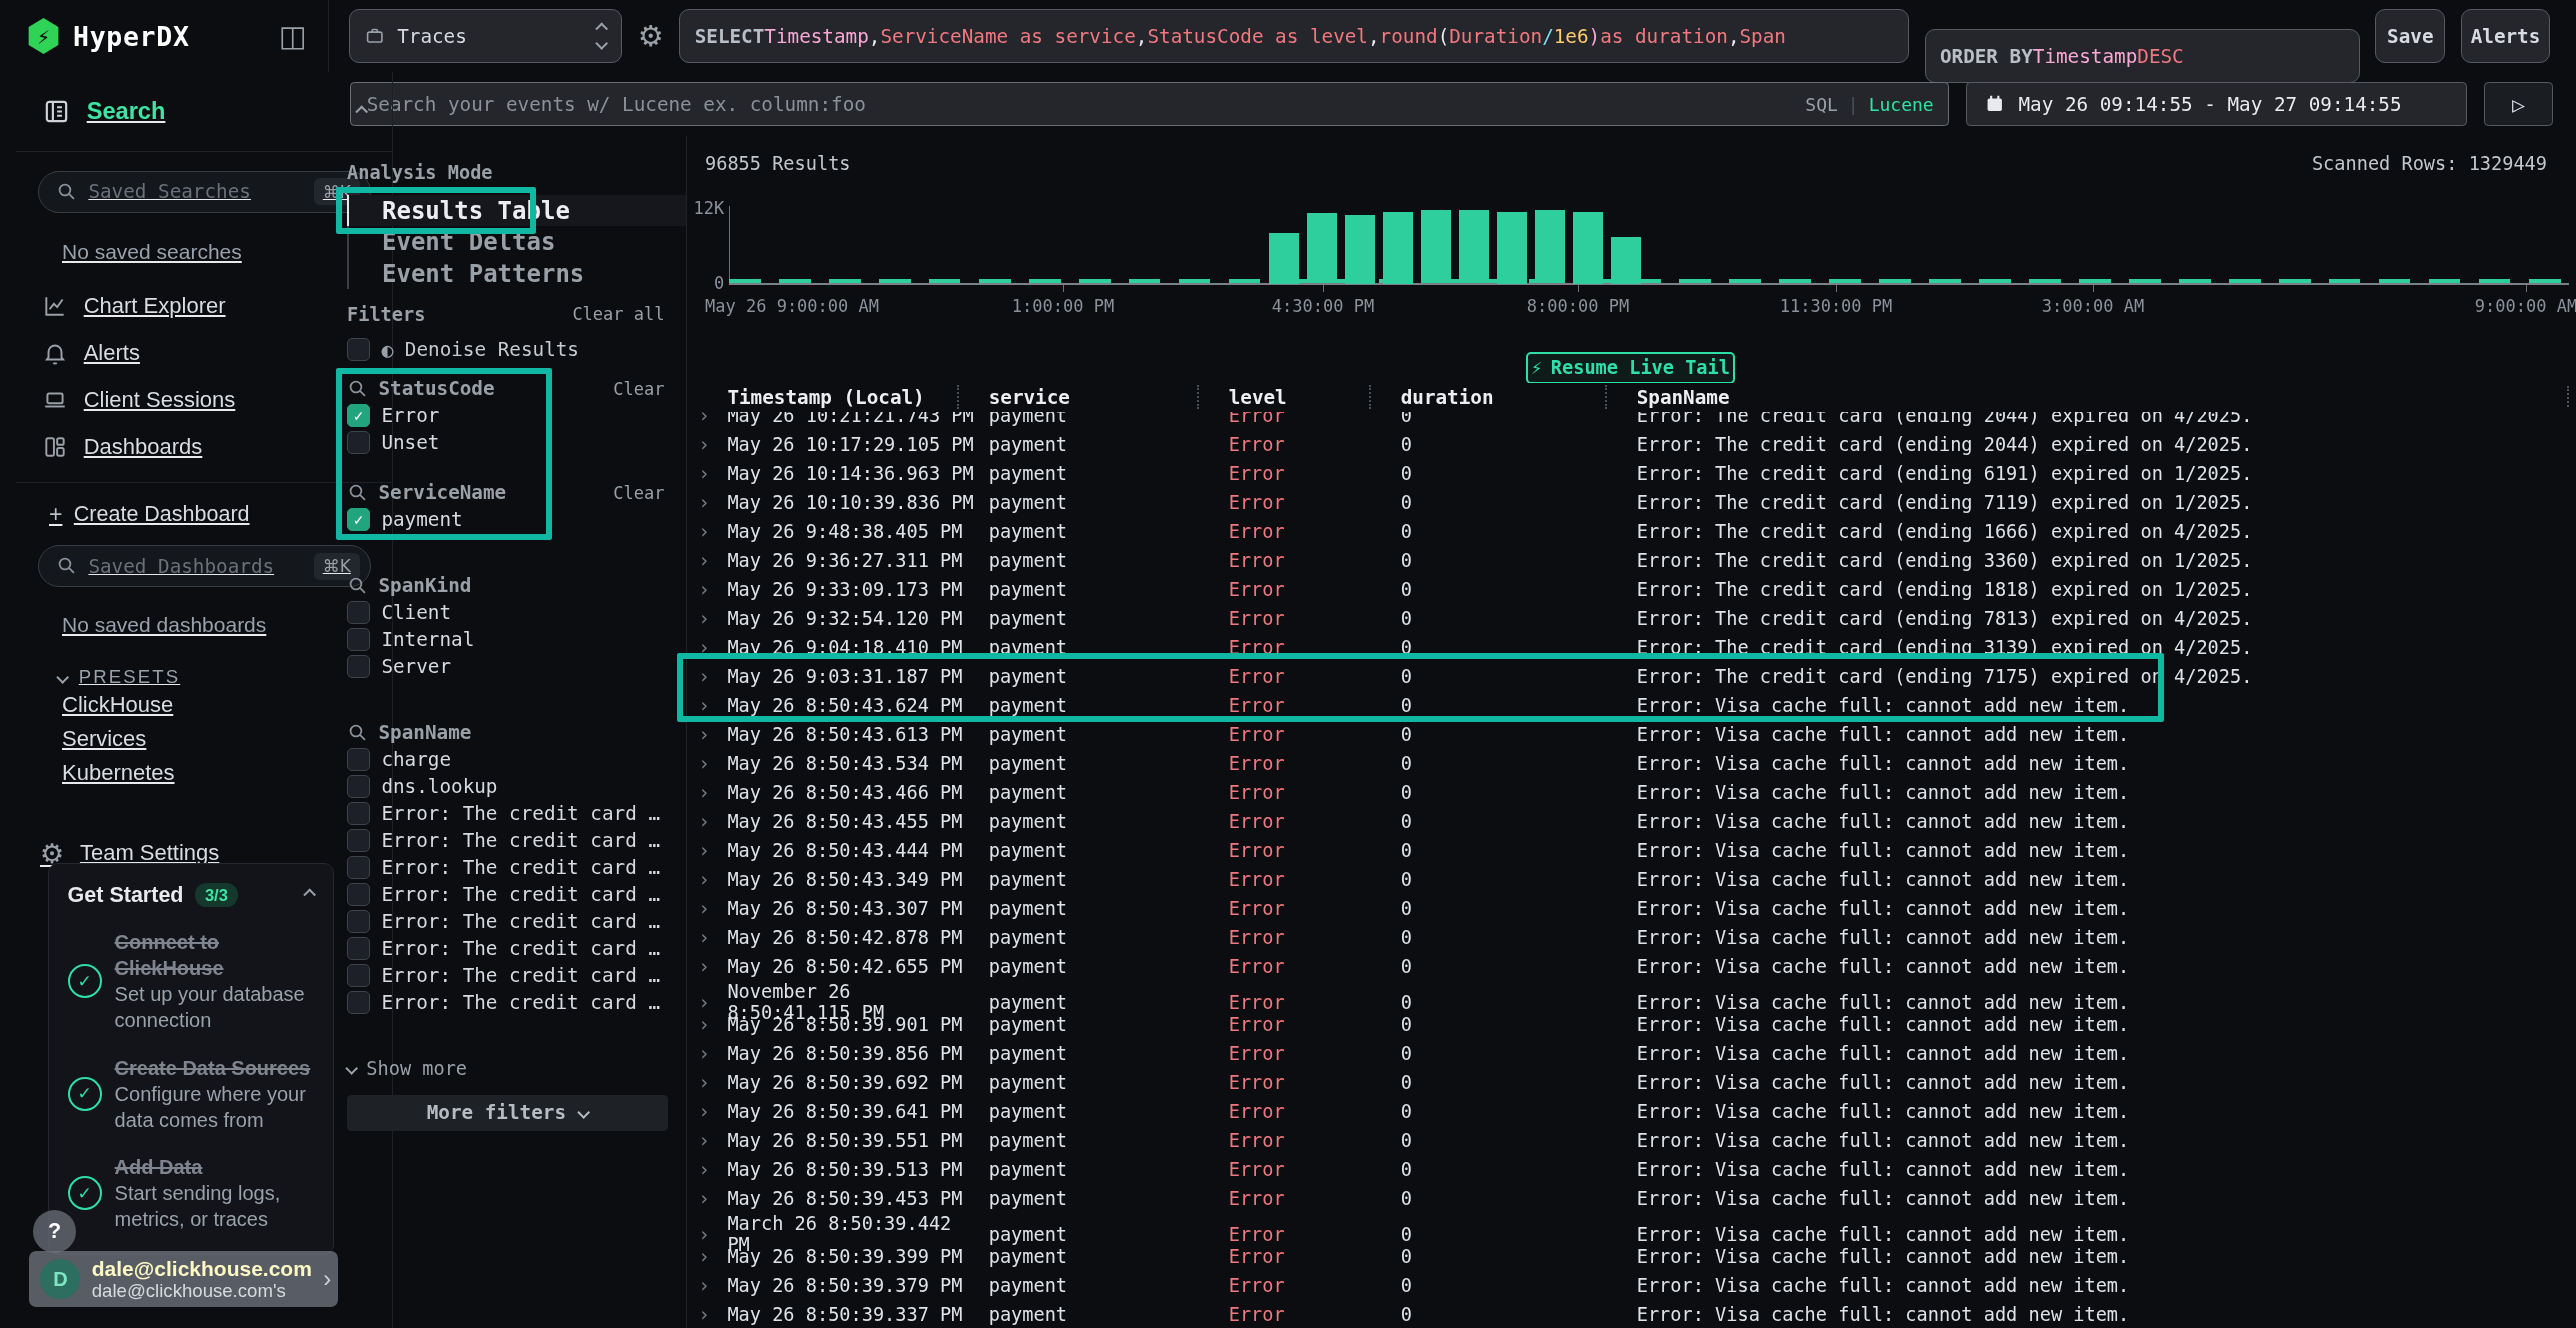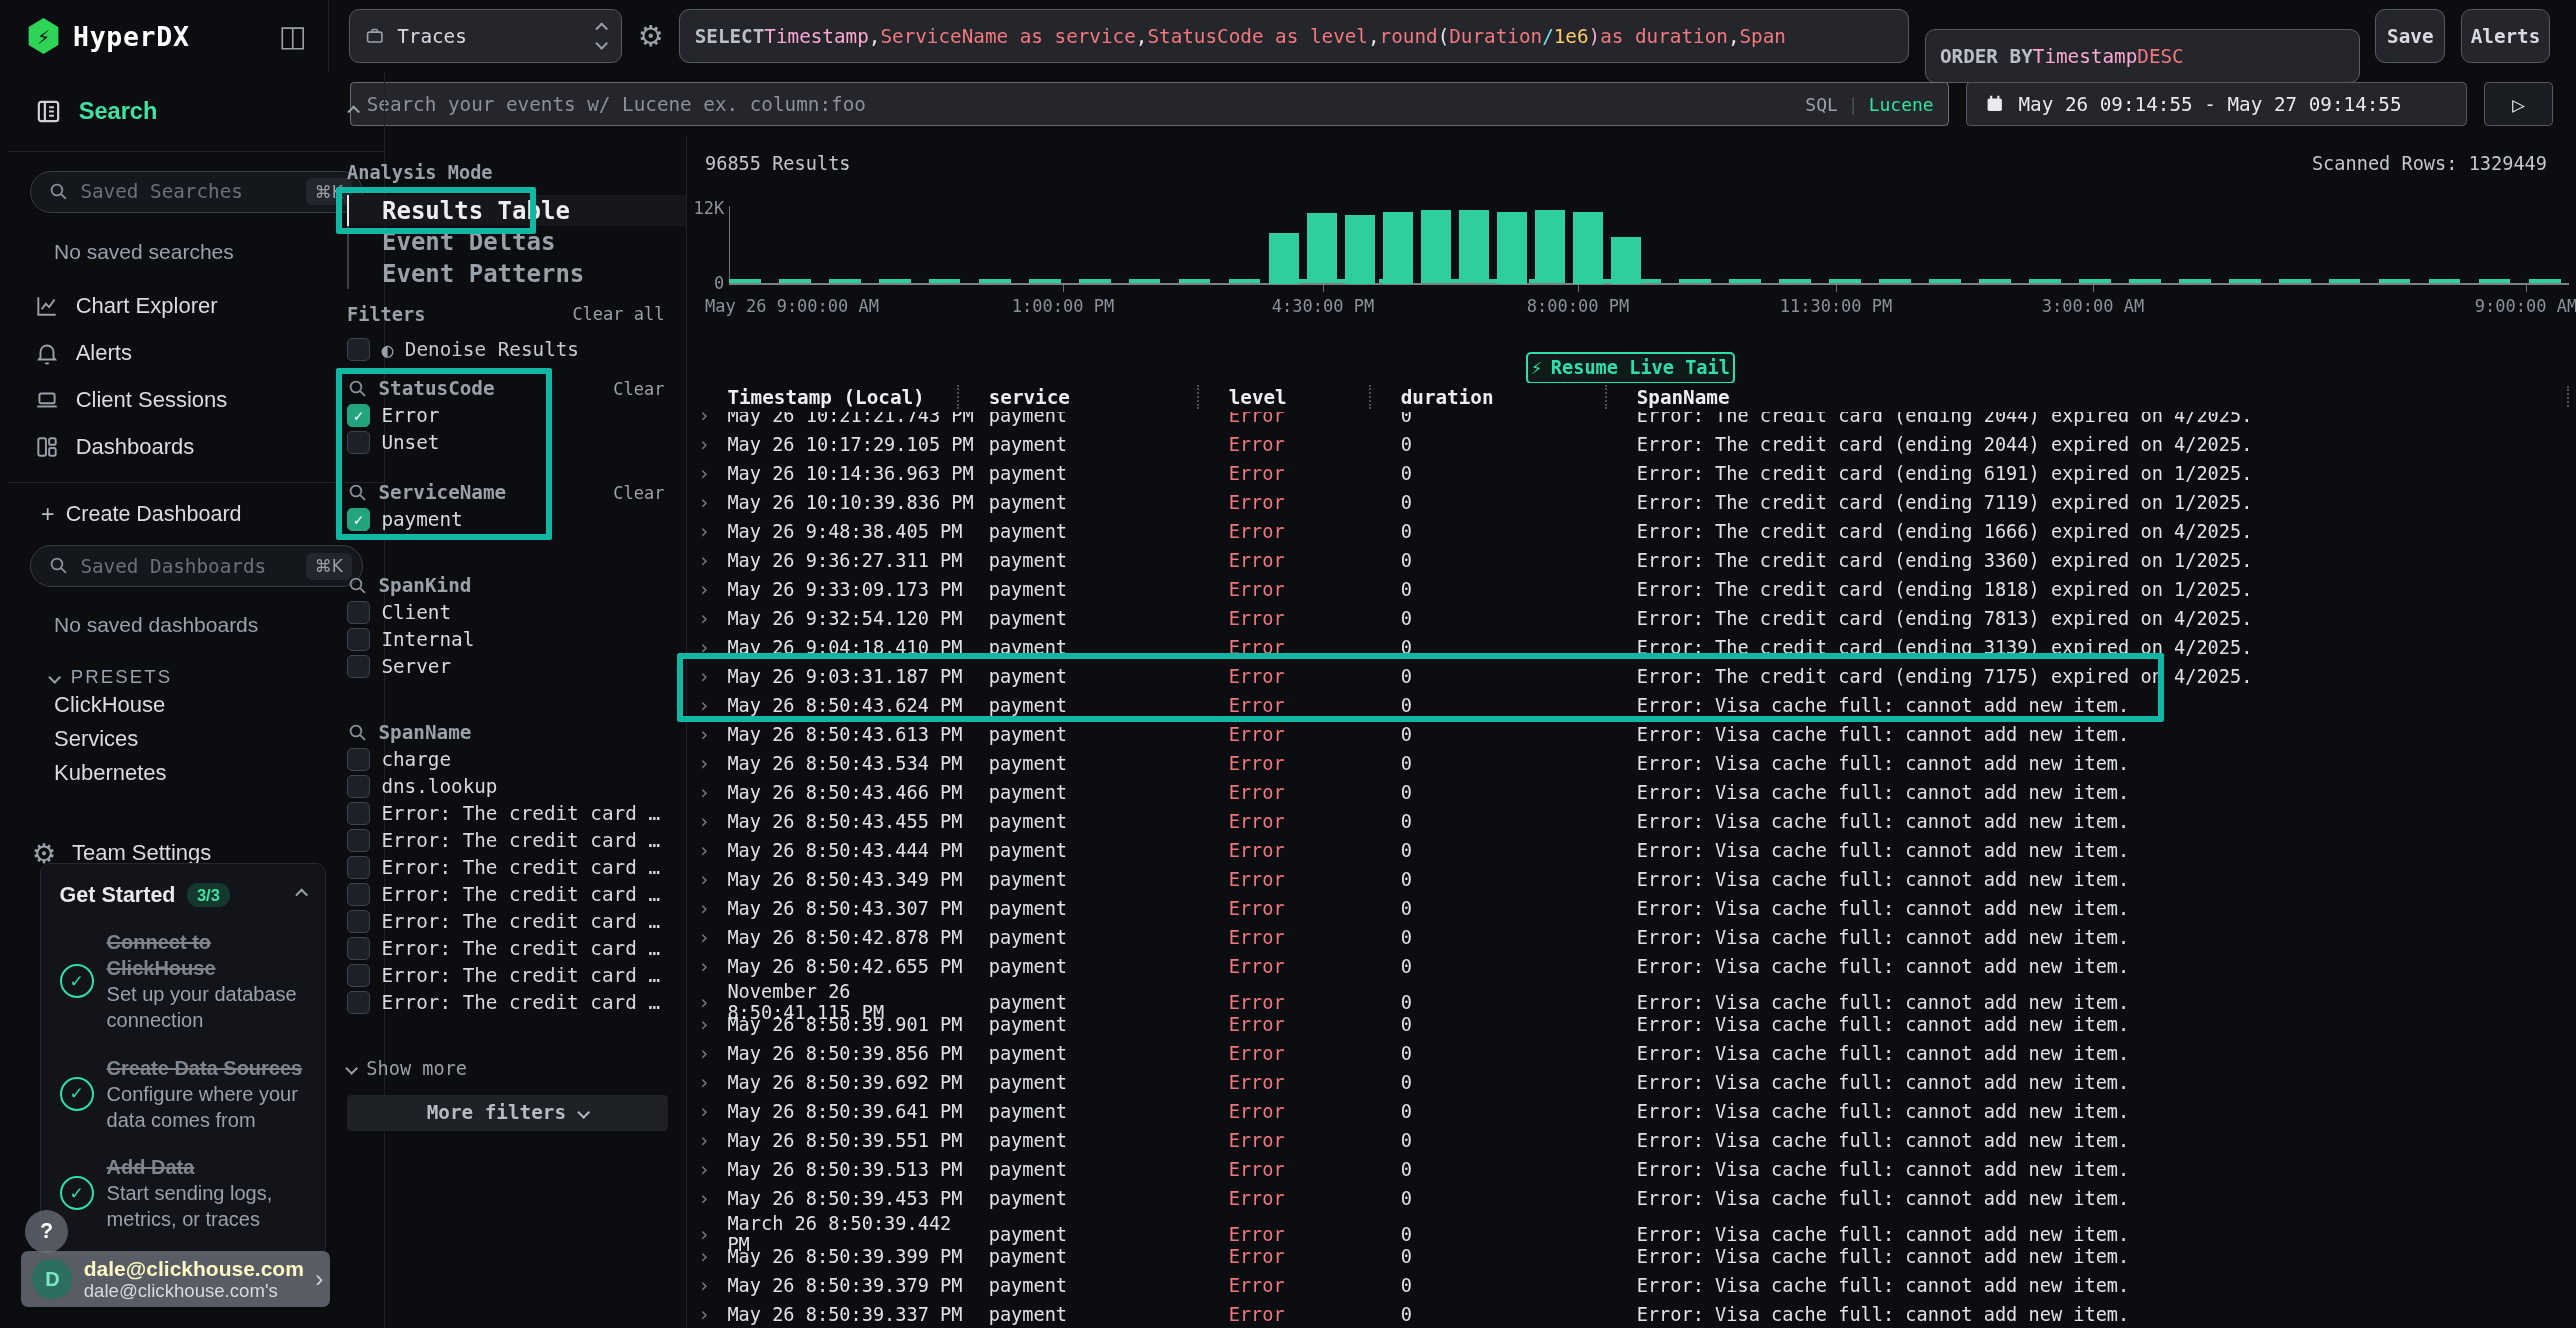--- a/index.html
+++ b/index.html
@@ -39,22 +39,22 @@
   #search-field input::placeholder { color:#8b919b; }
   #lang-toggle { position:absolute; right:14.3px; top:0; height:42px; display:flex; align-items:center;
                  gap:10px; font-size:18px; }
   #lang-sql { color:#9aa0a8; } #lang-sep { color:#4a505a; } #lang-lucene { color:#2ee6a0; }
   #date-field { width:501px; height:44px; background:#24262c; border:1.4px solid #565b63; border-radius:4.3px;
                 display:flex; align-items:center; gap:13px; padding:0 17px; font-size:19.3px; color:#e8eaee; flex:none; }
   #run-btn { width:69px; height:44px; background:#1a1d22; border:1.4px solid #565b63; border-radius:4.3px;
              display:flex; align-items:center; justify-content:center; font-size:21.5px; color:#d7dae0; flex:none; }
 
   
-  #sidebar { position:absolute; top:72px; left:8px; width:377px; height:1257px;
-             border-right:1.4px solid #1e2126; font-family:"Liberation Sans","DejaVu Sans",sans-serif; }
+  #sidebar { position:absolute; top:72px; left:16px; width:377px; height:1257px;
+             border-right:1.4px solid #1e2126; font-family:"Liberation Sans","DejaVu Sans",sans-serif;text-decoration:underline; }
   .sb-search-head { height:80px; display:flex; align-items:center; gap:15.7px; padding:0 26px;
                     border-bottom:1.4px solid #1e2126; }
   .sb-search-head svg { width:29px; height:29px; color:#cfd3d9; }
   #search-section-label { color:#3fe3a4; font-weight:bold; font-size:23.6px; }
   .sb-search-head .chev { margin-left:auto; color:#9aa0a8; }
   .chev { display:inline-block; width:9.3px; height:9.3px; border-right:2.1px solid currentColor;
           border-bottom:2.1px solid currentColor; }
   .chev.up { transform:rotate(-135deg); } .chev.down { transform:rotate(45deg); }
   .pill { margin:18.6px 21.5px 0; height:42px; background:#14171c; border:1.4px solid #373d45; border-radius:21.5px;
           display:flex; align-items:center; gap:11.4px; padding:0 10px 0 17px; }

